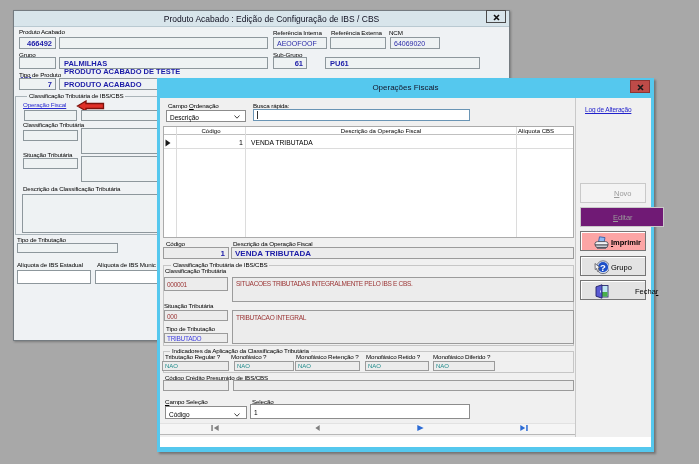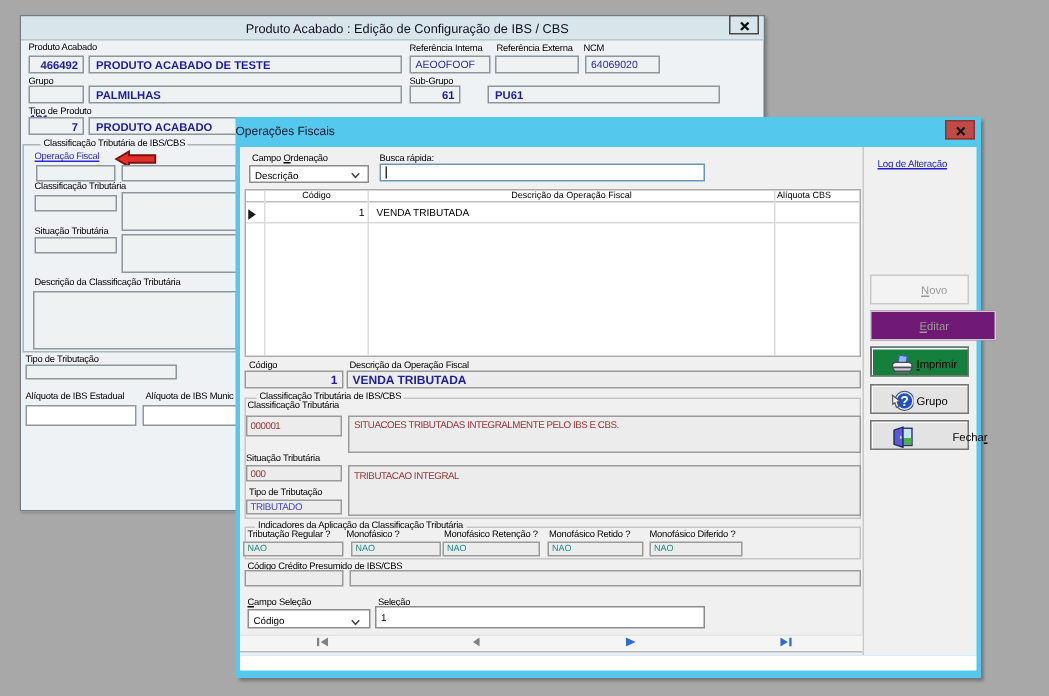--- a/index.html
+++ b/index.html
@@ -24,21 +24,21 @@
 <svg style="position:absolute; left:6px; top:3px;" width="7" height="7" viewBox="0 0 7 7">
       <path d="M1 1 L6 6 M6 1 L1 6" stroke="#111" stroke-width="1.6"></path>
     </svg>
 </div>
 
 <div class="lbl" style="left:19px; top:29px;">Produto Acabado</div>
 <div class="inp" style="left:19px; top:37px; width:37px; height:12px;">
     <div class="v" style="text-align:right; padding:2px 3px 0 0;">466492</div>
   </div>
 <div class="inp" style="left:59px; top:37px; width:209px; height:12px;">
-    <div class="v" style="padding:2px 0 0 4px;">PRODUTO ACABADO DE TESTE</div>
+    <div class="v" style="padding:2px 0 0 4px;margin-top:28px;">PRODUTO ACABADO DE TESTE</div>
   </div>
 <div class="lbl" style="left:273px; top:30px;">Referência Interna</div>
 <div class="inp" style="left:273px; top:37px; width:54px; height:12px;">
     <div class="v" style="padding:2px 0 0 3px; font-weight:normal; font-size:7px; color:#2a2aa8;">AEOOFOOF</div>
   </div>
 <div class="lbl" style="left:331px; top:30px;">Referência Externa</div>
 <div class="inp" style="left:330px; top:37px; width:56px; height:12px;"></div>
 <div class="lbl" style="left:389px; top:30px;">NCM</div>
 <div class="inp" style="left:390px; top:37px; width:50px; height:12px;">
     <div class="v" style="padding:2px 0 0 3px; font-weight:normal; font-size:7px; color:#2a2aa8;">64069020</div>
@@ -89,21 +89,21 @@
 
 <div class="lbl" style="left:17px; top:237px;">Tipo de Tributação</div>
 <div class="inp" style="left:17px; top:243px; width:101px; height:10px;"></div>
 
 <div class="lbl" style="left:17px; top:262px;">Alíquota de IBS Estadual</div>
 <div class="lbl" style="left:97px; top:262px;">Alíquota de IBS Munic</div>
 <div class="inp winp" style="left:17px; top:270px; width:74px; height:14px;"></div>
 <div class="inp winp" style="left:95px; top:270px; width:64px; height:14px;"></div>
 
 <div class="abs" style="left:157px; top:78px; width:497px; height:374px; background:#55c8ee; box-shadow:2px 2px 2px rgba(75,75,75,.55);"></div>
-<div class="abs" style="left:157px; top:78px; width:497px; height:20px; text-align:left; font-size:8px; color:#14142a; line-height:20px;">Operações Fiscais</div>
+<div class="abs" style="left:157px; top:78px; width:497px; height:20px; text-align:center; font-size:8px; color:#14142a; line-height:20px;">Operações Fiscais</div>
 <div class="abs" style="left:630px; top:80px; width:20px; height:13px; background:#be4b48; border:1px solid #8e3431;">
 <svg style="position:absolute; left:6px; top:3px;" width="7" height="7" viewBox="0 0 7 7">
       <path d="M1 1 L6 6 M6 1 L1 6" stroke="#1a1a1a" stroke-width="1.6"></path>
     </svg>
 </div>
 <div class="abs" style="left:160px; top:98px; width:491px; height:339px; background:#f0f0f0;"></div>
 <div class="abs" style="left:575px; top:98px; width:1px; height:339px; background:#c9c9c9;"></div>
 <div class="abs" style="left:160px; top:437px; width:491px; height:10px; background:#ffffff;"></div>
 
 <div class="lbl" style="left:168px; top:103px;">Campo <u class="ak">O</u>rdenação</div>
@@ -214,21 +214,21 @@
   </svg>
 <svg class="abs" style="left:520px; top:425px;" width="8" height="6" viewBox="0 0 8 6">
     <path d="M0.3 0 L5.2 3 L0.3 6 Z" fill="#2b6bd5"></path>
     <rect x="6.2" y="0" width="1.5" height="6" fill="#2b6bd5"></rect>
   </svg>
 
 <div class="lbl" style="left:585px; top:107px; color:#2222cc; text-decoration:underline; font-size:6.5px;">Log de Alteração</div>
 <div class="abs" style="left:580px; top:183px; width:66px; height:20px; background:#f3f3f3; border:1px solid #c9c9c9; font-size:7.5px; line-height:19px; color:#9a9a9a; padding-left:33px;"><u class="ak">N</u>ovo</div>
 <div class="abs" style="left:580px; top:207px; width:84px; height:20px; background:#701a75; border:1px solid #c9c9c9; font-size:7.5px; line-height:19px; color:#9a9a9a; padding-left:32px;"><u class="ak">E</u>ditar</div>
 
-<div class="abs" style="left:580px; top:231px; width:66px; height:20px; background:#15803d; border:1px solid #757575; box-shadow:inset 1px 1px 0 #fff;">
+<div class="abs" style="left:580px; top:231px; width:66px; height:20px; background:#fca5a5; border:1px solid #757575; box-shadow:inset 1px 1px 0 #fff;font-weight:bold;">
   <svg style="position:absolute; left:13px; top:4px;" width="15" height="13" viewBox="0 0 15 13">
     <path d="M4.5 6 L5.5 0.8 L11 1.6 L10 6.5 Z" fill="#8fb8f4" stroke="#3a5fa8" stroke-width="0.9"></path>
     <path d="M1 7.5 Q1 5.8 3.5 5.6 L11.5 5.6 Q14 5.8 14 7.5 L14 9 L1 9 Z" fill="#f2f3f5" stroke="#4a4a55" stroke-width="0.9"></path>
     <path d="M1 9 L14 9 L13 11.5 L2.5 11.5 Z" fill="#c7ccd4" stroke="#4a4a55" stroke-width="0.9"></path>
     <path d="M3 12.5 L12 12.5" stroke="#6a6a75" stroke-width="0.9"></path>
   </svg>
   <div style="position:absolute; left:30px; top:6px; font-size:7.5px;"><u class="ak">I</u>mprimir</div>
 </div>
 <div class="abs" style="left:580px; top:256px; width:66px; height:20px; background:#e3e3e3; border:1px solid #757575; box-shadow:inset 1px 1px 0 #fff;">
   <svg style="position:absolute; left:13px; top:3px;" width="15" height="15" viewBox="0 0 15 15">

